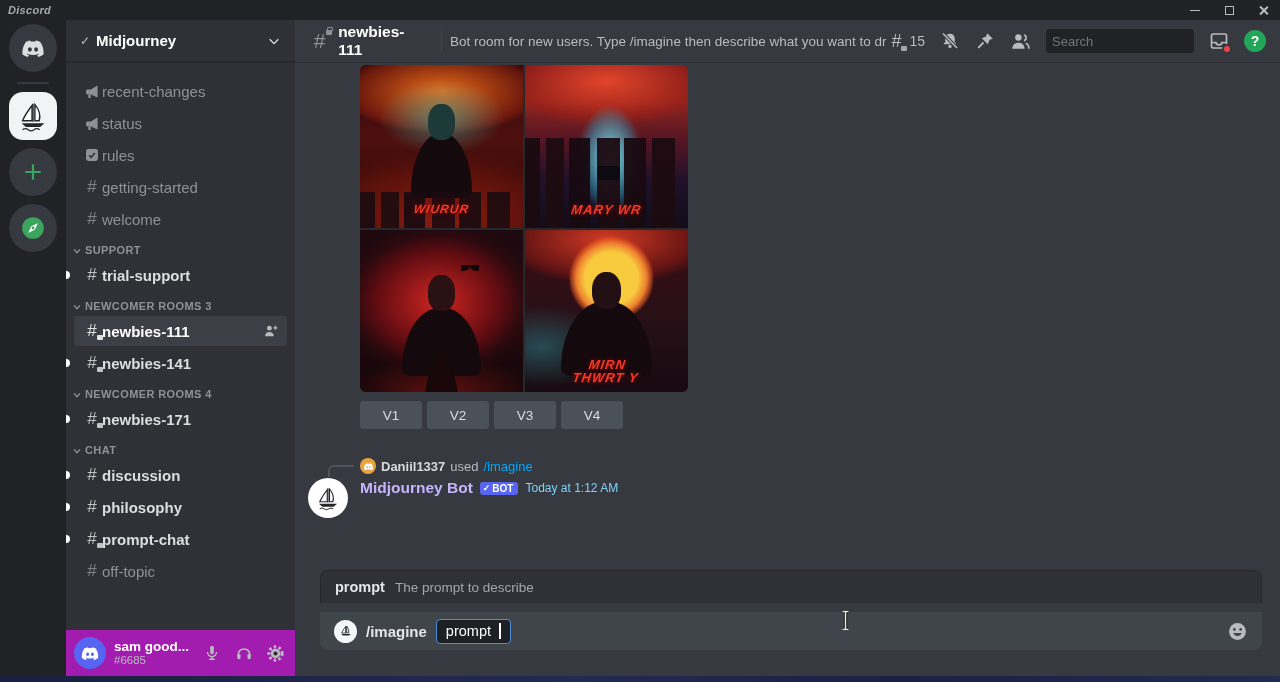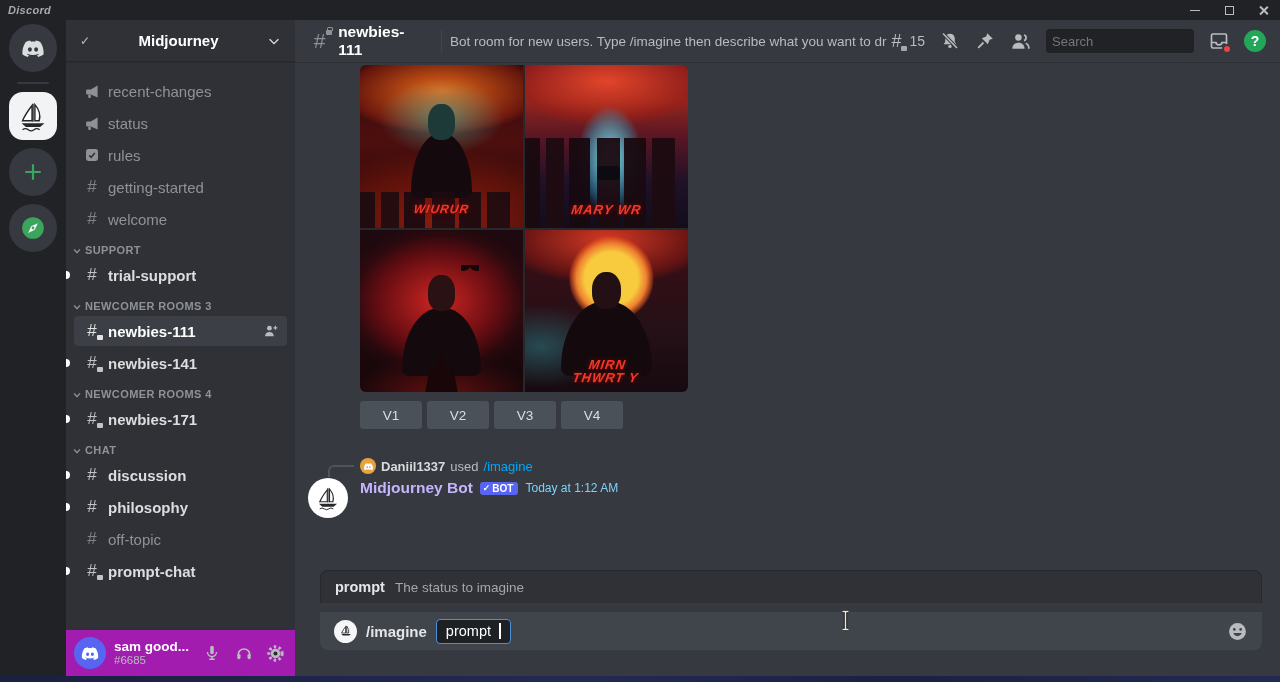--- a/index.html
+++ b/index.html
@@ -24,25 +24,25 @@
   .rail { width:66px; background:#202225; display:flex; flex-direction:column; align-items:center; padding-top:4px; position:relative; }
   .rail-item { width:48px; height:48px; border-radius:50%; background:#36393f; margin-bottom:8px; display:flex; align-items:center; justify-content:center; position:relative; }
   .rail-sep { width:32px; height:2px; background:#36393f; border-radius:1px; margin:2px 0 8px; }
   .rail-server { background:#f2f3f5; border-radius:14px; }
   .rail-green svg { stroke:#3ba55d; fill:#3ba55d; }
 
   
   .sidebar { width:229px; background:#2f3136; position:relative; display:flex; flex-direction:column; }
   .server-header { height:42px; padding:0 14px; display:flex; align-items:center; gap:6px; border-bottom:1px solid #26282c; box-shadow:0 1px 0 rgba(4,4,5,.12); cursor:pointer; }
   .server-header .vcheck { color:#b9bbbe; font-size:12px; }
-  .server-header .sname { font-size:15px; font-weight:700; color:#fff; flex:1;text-align:center; }
+  .server-header .sname { font-size:15px; font-weight:700; color:#fff; flex:1; }
   .channel-scroll { flex:1; overflow:hidden; padding-top:14px; position:relative; }
   .section-label { display:flex; align-items:flex-end; gap:3px; padding:16px 8px 4px 6px; height:24px; font-size:11px; font-weight:700; letter-spacing:.4px; color:#8e9297; cursor:pointer; }
   .section-label svg { flex:0 0 auto; }
-  .channel { position:relative; margin:0 8px 2px; height:30px; border-radius:4px; display:flex; align-items:center; gap:6px; padding:0 8px; color:#8e9297; font-size:15px; font-weight:500; cursor:pointer; }
+  .channel { position:relative; margin:0 8px 2px; height:30px; border-radius:4px; display:flex; align-items:center; gap:0; padding:0 8px; color:#8e9297; font-size:15px; font-weight:500; cursor:pointer; }
   .channel.unread { color:#dcddde; font-weight:600; }
   .channel.active { background:#3c3f45; color:#fff; font-weight:600; }
   .ch-dot { position:absolute; left:-8px; top:11px; width:4px; height:8px; border-radius:0 4px 4px 0; background:#fff; }
   .ch-icon { width:20px; height:20px; display:flex; align-items:center; justify-content:center; position:relative; flex:0 0 auto; }
   .i-hash::before { content:"#"; font-size:17px; font-weight:400; color:inherit; opacity:.85; }
   .bubble { position:absolute; right:-1px; bottom:1px; width:7px; height:6px; background:#2f3136; display:flex; align-items:center; justify-content:center; }
   .bubble::before { content:""; width:6px; height:5px; background:currentColor; border-radius:1px; opacity:.85; }
   .channel.active .bubble { background:#3c3f45; }
   .invite-icon { margin-left:auto; }
   .ch-label { white-space:nowrap; overflow:hidden; text-overflow:ellipsis; }
@@ -313,30 +313,30 @@
       <div class="channel unread">
         <span class="ch-dot"></span>
         <span class="ch-icon i-hash"></span>
         <span class="ch-label">discussion</span>
       </div>
       <div class="channel unread">
         <span class="ch-dot"></span>
         <span class="ch-icon i-hash"></span>
         <span class="ch-label">philosophy</span>
       </div>
-      <div class="channel">
-        <span class="ch-icon i-hash"></span>
-        <span class="ch-label">off-topic</span>
-      </div>
       <div class="channel unread">
         <span class="ch-dot"></span>
         <span class="ch-icon i-hash">
             <span class="bubble"></span>
           </span>
         <span class="ch-label">prompt-chat</span>
+      </div>
+      <div class="channel">
+        <span class="ch-icon i-hash"></span>
+        <span class="ch-label">off-topic</span>
       </div>
     </div>
 
     <div class="user-panel">
       <div class="avatar32">
         <svg width="20" height="20" viewBox="0 0 20 20">
             <path fill="#fff" d="M15.6 5.3C14.5 4.8 13.3 4.4 12.1 4.2l-.5 1c-1.1-.2-2.1-.2-3.2 0l-.5-1C6.7 4.4 5.5 4.8 4.4 5.3 2.2 8.6 1.6 11.8 1.9 15c1.3 1 2.7 1.6 4.1 2l.9-1.4c-.5-.2-1.1-.5-1.6-.8l.4-.3c2.7 1.3 5.9 1.3 8.6 0l.4.3c-.5.3-1.1.6-1.6.8l.9 1.4c1.4-.4 2.8-1 4.1-2 .4-3.7-.6-6.9-2.5-9.7zM7.6 12.9c-.8 0-1.5-.8-1.5-1.7s.7-1.7 1.5-1.7c.9 0 1.6.8 1.5 1.7 0 .9-.6 1.7-1.5 1.7zm4.8 0c-.9 0-1.5-.8-1.5-1.7s.6-1.7 1.5-1.7c.9 0 1.5.8 1.5 1.7s-.6 1.7-1.5 1.7z"></path>
           </svg>
       </div>
       <div>
@@ -485,21 +485,21 @@
               <span class="vb">✓</span>
               <span>BOT</span>
             </span>
           <span class="timestamp">Today at 1:12 AM</span>
         </div>
       </div>
     </div>
 
     <div class="ac-popup">
       <span class="ac-option">prompt</span>
-      <span class="ac-desc">The status to imagine</span>
+      <span class="ac-desc">The prompt to describe</span>
     </div>
 
     <div class="input-bar">
       <span class="cmd-avatar">
         <svg width="16" height="16" viewBox="0 0 40 40">
           <path d="M20 7 L20 26" stroke="#26262b" stroke-width="2" fill="none"></path>
           <path d="M19 9 Q12 18 9 25 L19 25 Z" fill="#fff" stroke="#26262b" stroke-width="2"></path>
           <path d="M22 8 Q29 16 26.5 25 L22 25 Z" fill="#fff" stroke="#26262b" stroke-width="2"></path>
           <path d="M8 27.5 H32 L27.5 31.5 H12.5 Z" fill="#26262b"></path>
         </svg>

